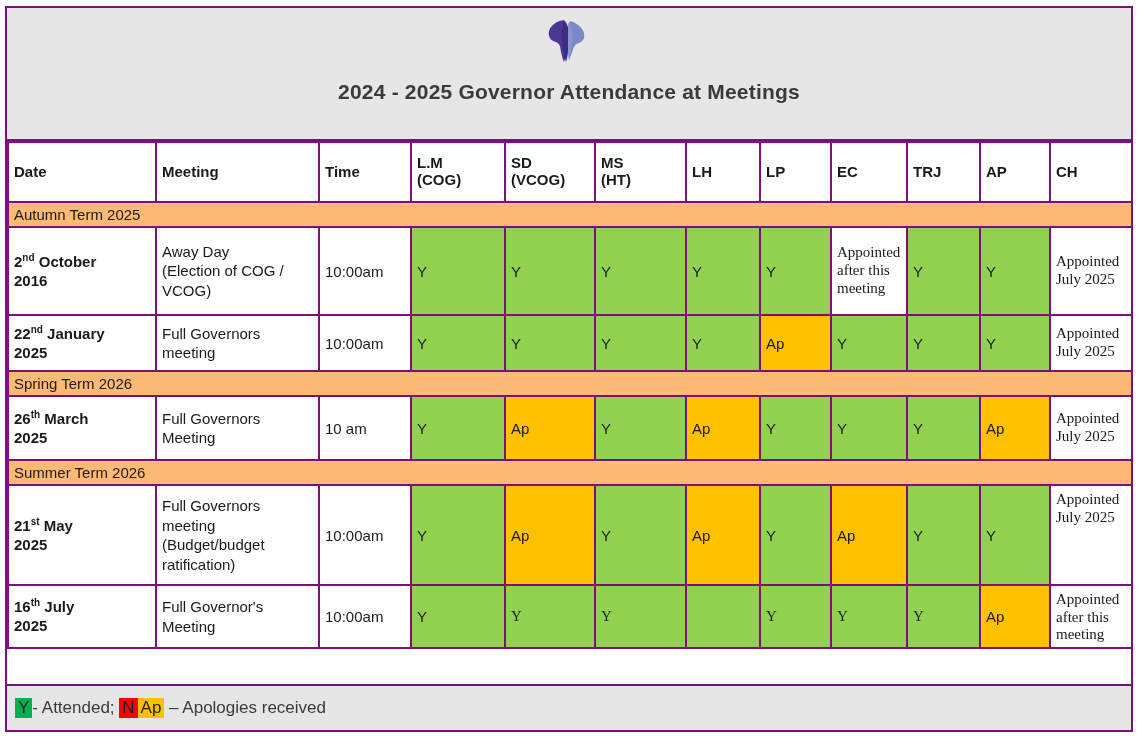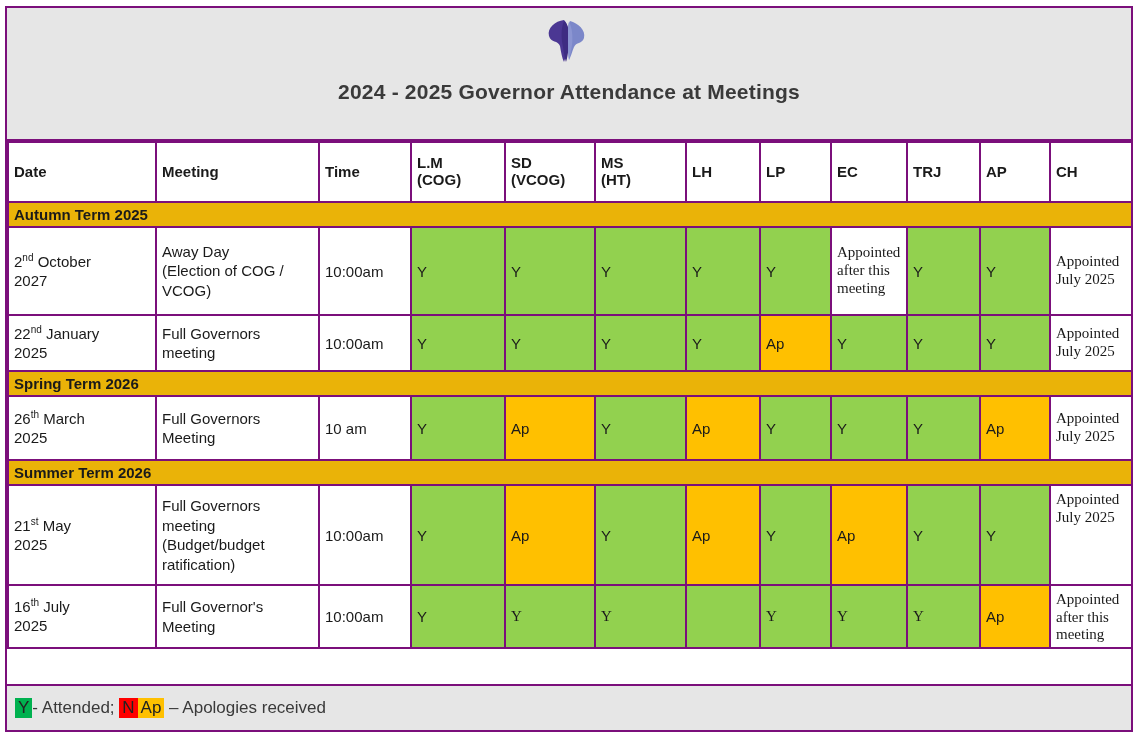--- a/index.html
+++ b/index.html
@@ -85,29 +85,29 @@
     text-align: left;
     font-weight: bold;
     font-size: 15.5px;
     background: #ffffff;
     height: 60px;
     vertical-align: middle;
     line-height: 1.12;
     margin-left: 36px;
   }
   .term-row td {
-    background: #eab308;
-    font-weight: bold;
+    background: #fdba74;
+    font-weight: normal;
     font-size: 15.5px;
     height: 24px;
     padding-left: 8px;
   }
   .date-cell {
     color: #1F6FC4;
-    font-weight: normal;
+    font-weight: bold;
     font-size: 15.5px;
     line-height: 1.25;
     vertical-align: middle;
   }
   .date-cell sup { font-size: 10px; vertical-align: super; }
   .meeting-cell {
     font-size: 15.5px;
     line-height: 1.3;
     vertical-align: middle;
   }
@@ -228,21 +228,21 @@
             <th><span>TRJ</span></th>
             <th><span>AP</span></th>
             <th><span>CH</span></th>
           </tr>
         </thead>
         <tbody id="tbody">
             <tr class="term-row">
               <td colspan="12">Autumn Term 2025</td>
             </tr>
             <tr style="height: 88px;">
-              <td class="date-cell"><span>2</span><sup>nd</sup><span> October</span><br><span>2027</span></td>
+              <td class="date-cell"><span>2</span><sup>nd</sup><span> October</span><br><span>2016</span></td>
               <td class="meeting-cell"><span>Away Day</span><br><span>(Election of COG /</span><br><span>VCOG)</span></td>
               <td class="time-cell">10:00am</td>
               <td class="mark g">Y</td>
               <td class="mark g">Y</td>
               <td class="mark g">Y</td>
               <td class="mark g">Y</td>
               <td class="mark g">Y</td>
               <td class="note">Appointed after this meeting</td>
               <td class="mark g">Y</td>
               <td class="mark g">Y</td>

